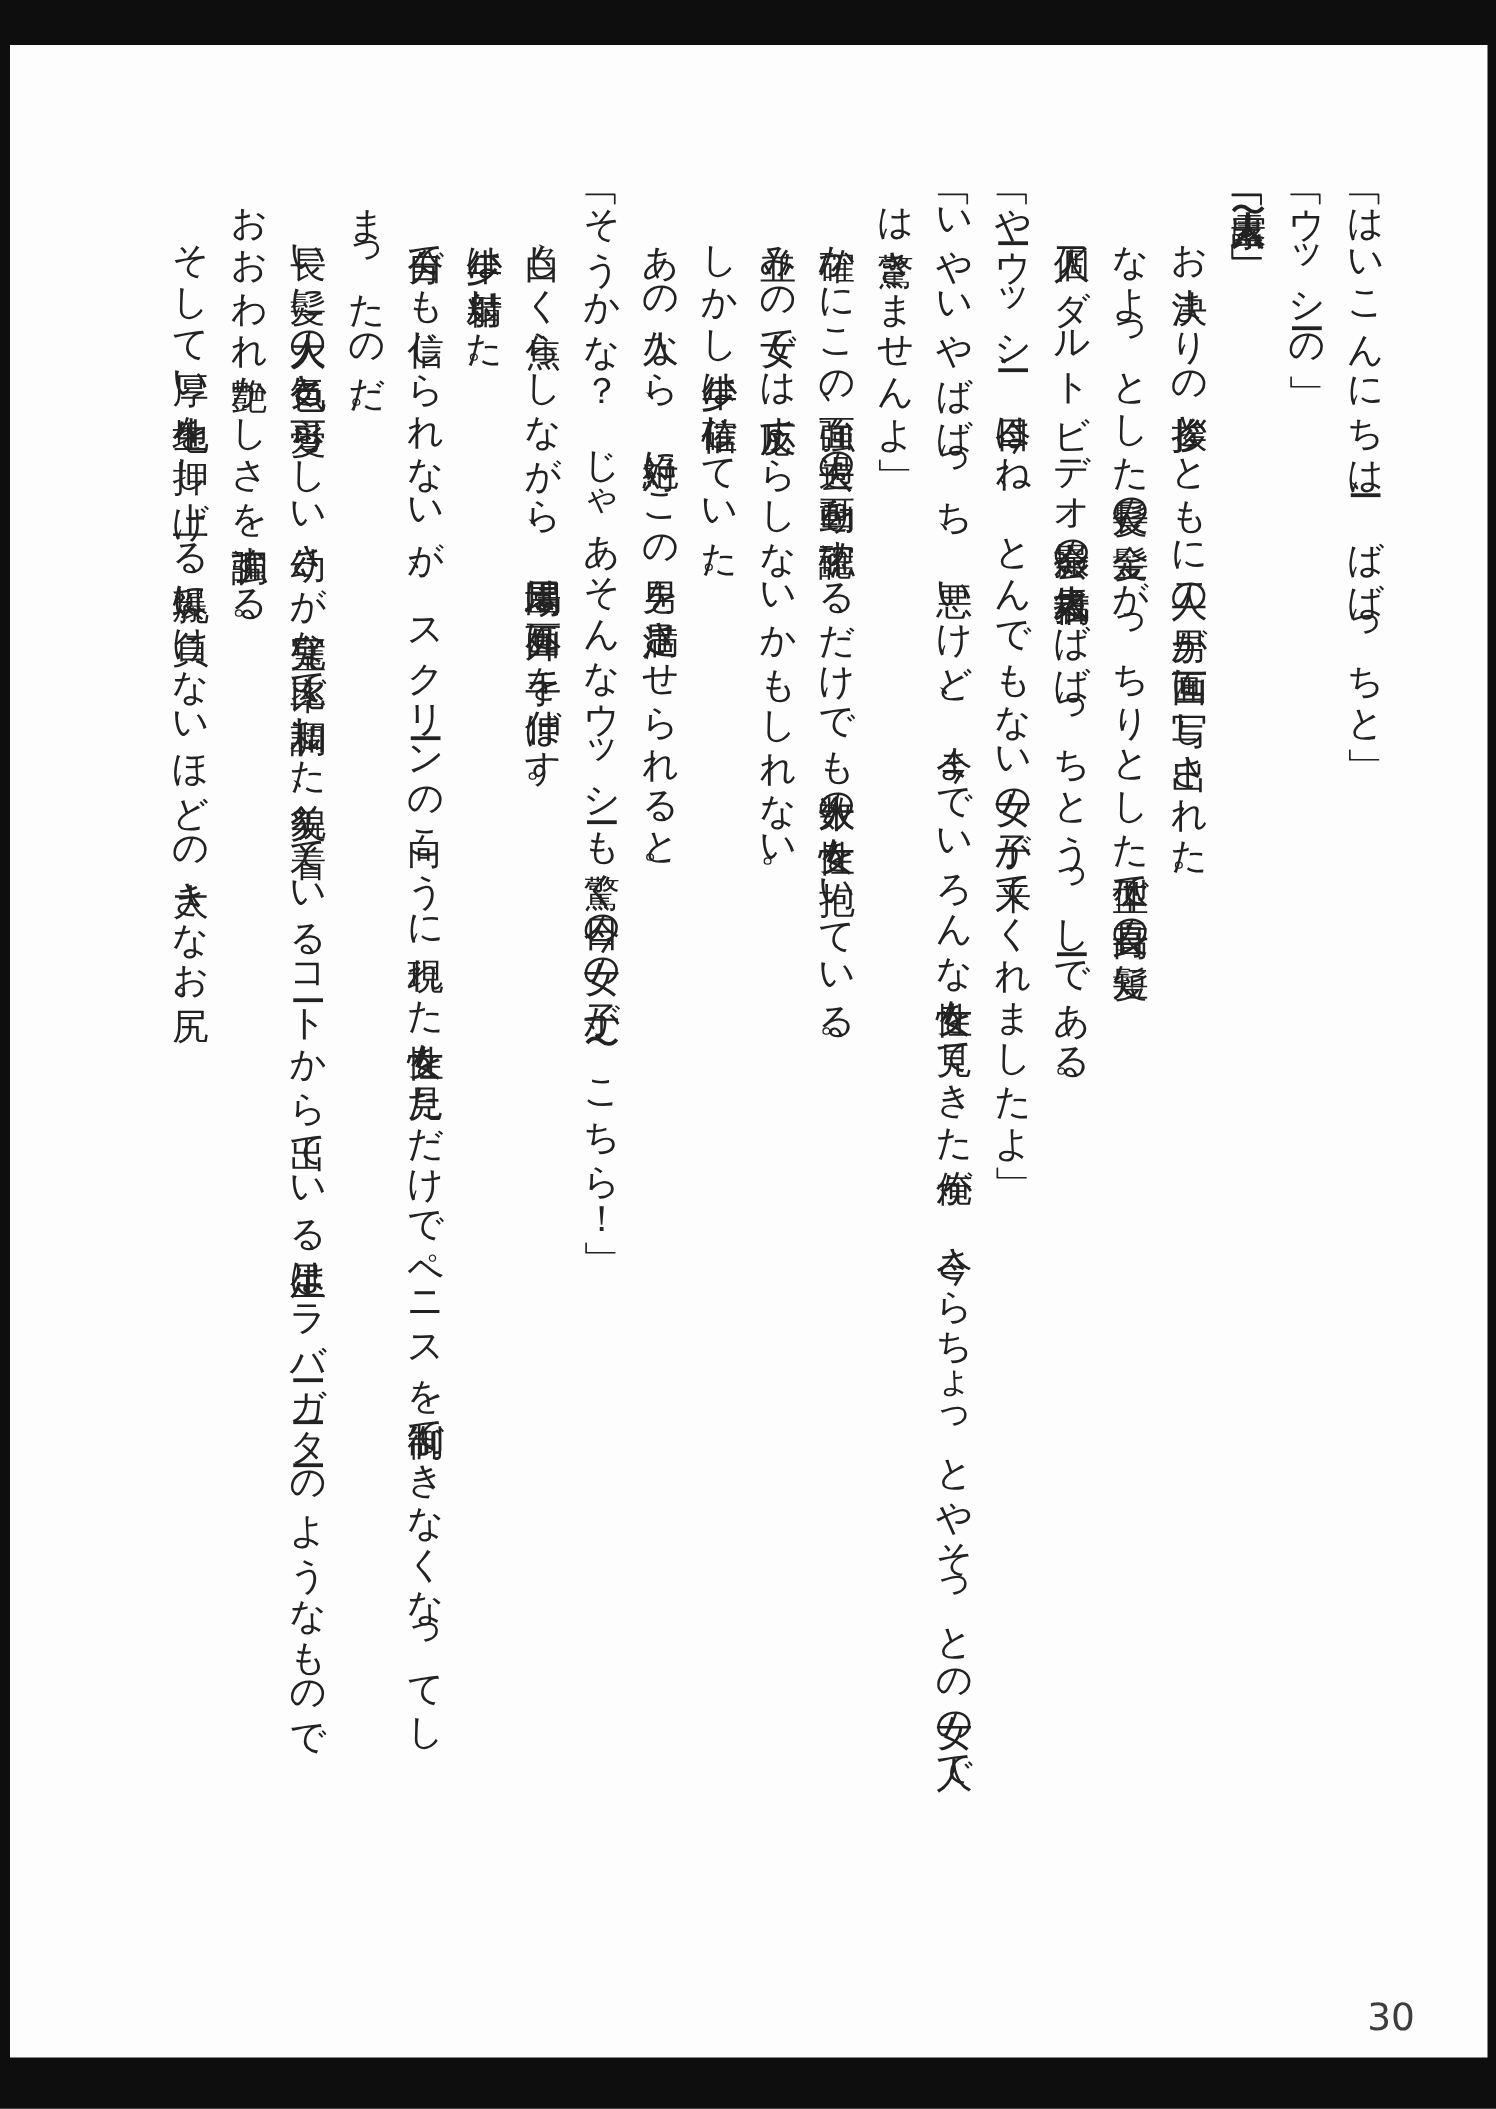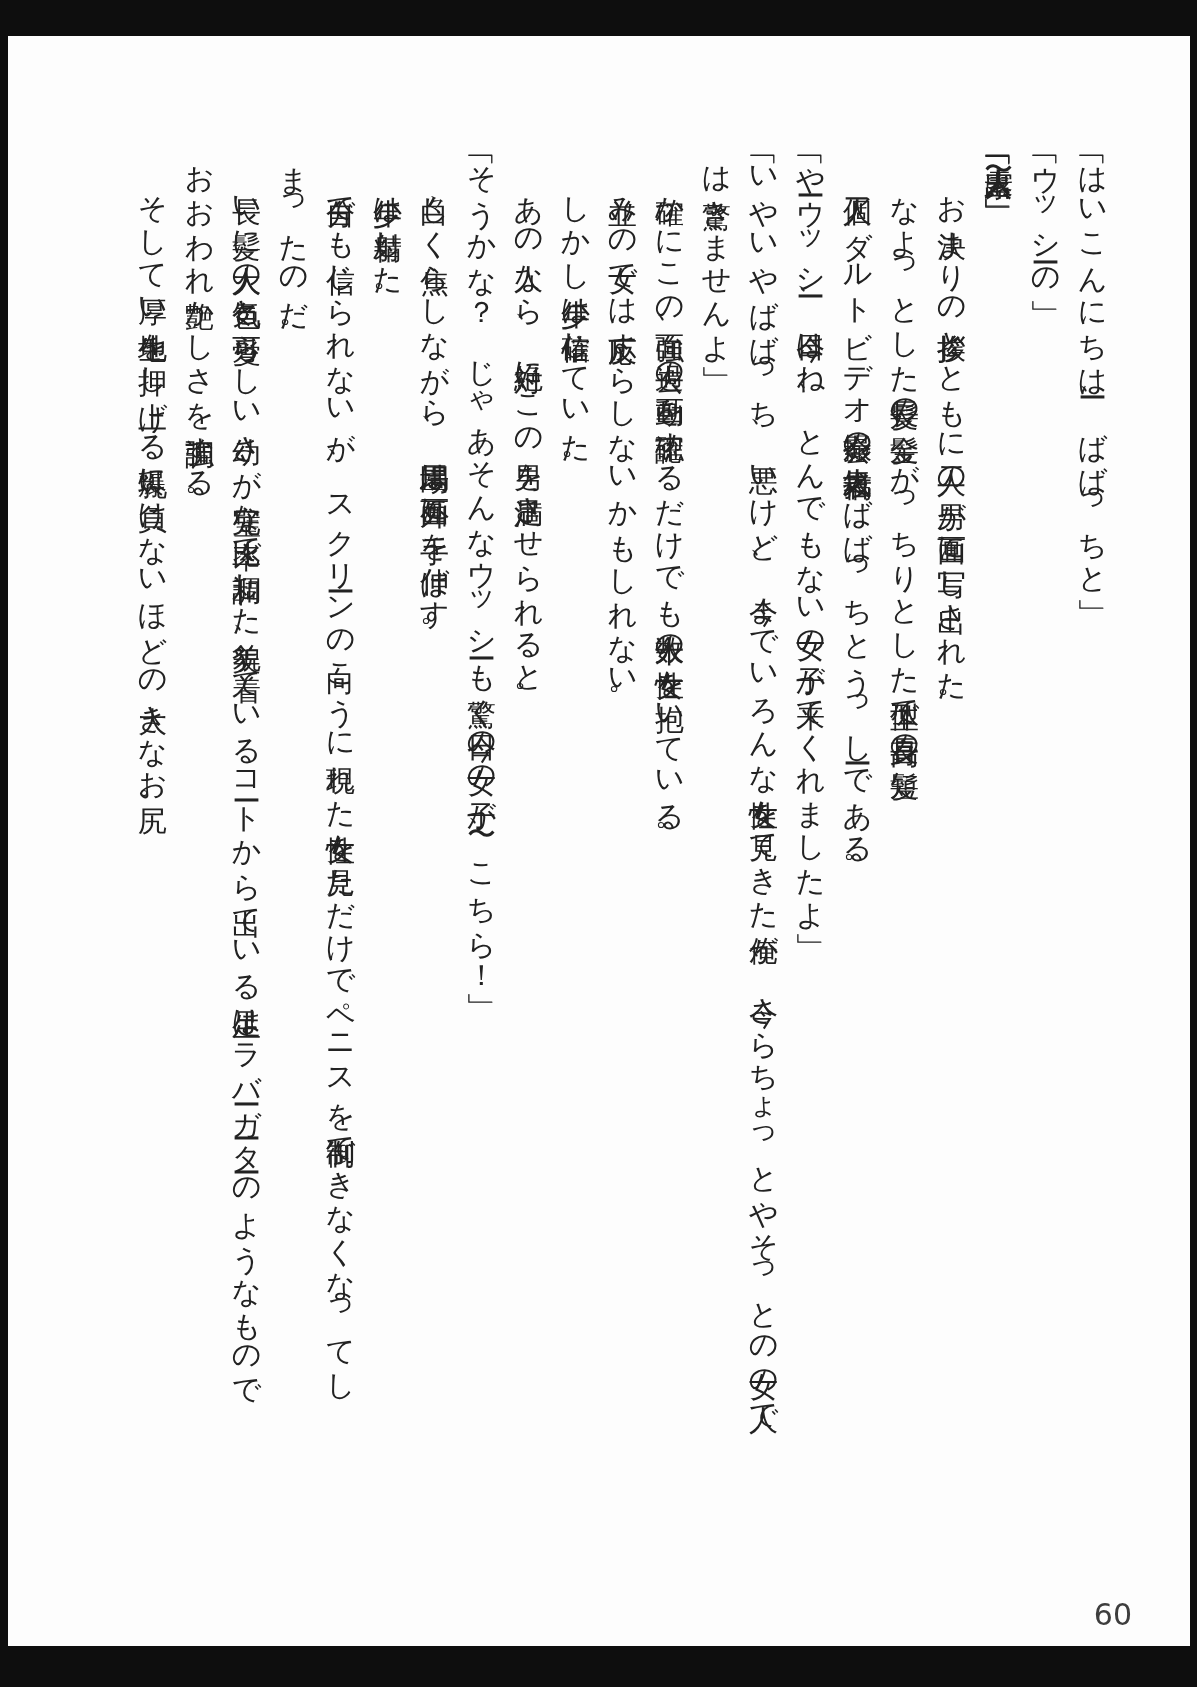--- a/index.html
+++ b/index.html
@@ -71,14 +71,14 @@
     <p class="narration">しかし少年は確信していた。</p>
     <p class="narration">あの人なら、絶対にこの男を満足させられると。</p>
     <p class="dialogue">「そうかな？　じゃあそんなウッシーも驚く今日の女の子が〜、こちら！」</p>
     <p class="narration">白々しく焦らしながら、馬場園は画面外に手を伸ばす。</p>
     <p class="narration">少年は射精した。</p>
     <p class="narration">自分でも信じられないが、スクリーンの向こうに現れた女性を見ただけでペニスを制御できなくなってしまったのだ。</p>
     <p class="narration">長い髪に大人の色気と可愛らしい幼さが完璧な比率で調和した美貌、着ているコートから出ている生足はラバーガーターのようなものでおおわれ艶かしさを強調する。</p>
     <p class="narration">そして厚い生地を押し上げる爆乳に負けないほどの大きなお尻。</p>
   </div>
 
-  <div class="page-number">60</div>
+  <div class="page-number">30</div>
 </div>
 
 </body></html>

